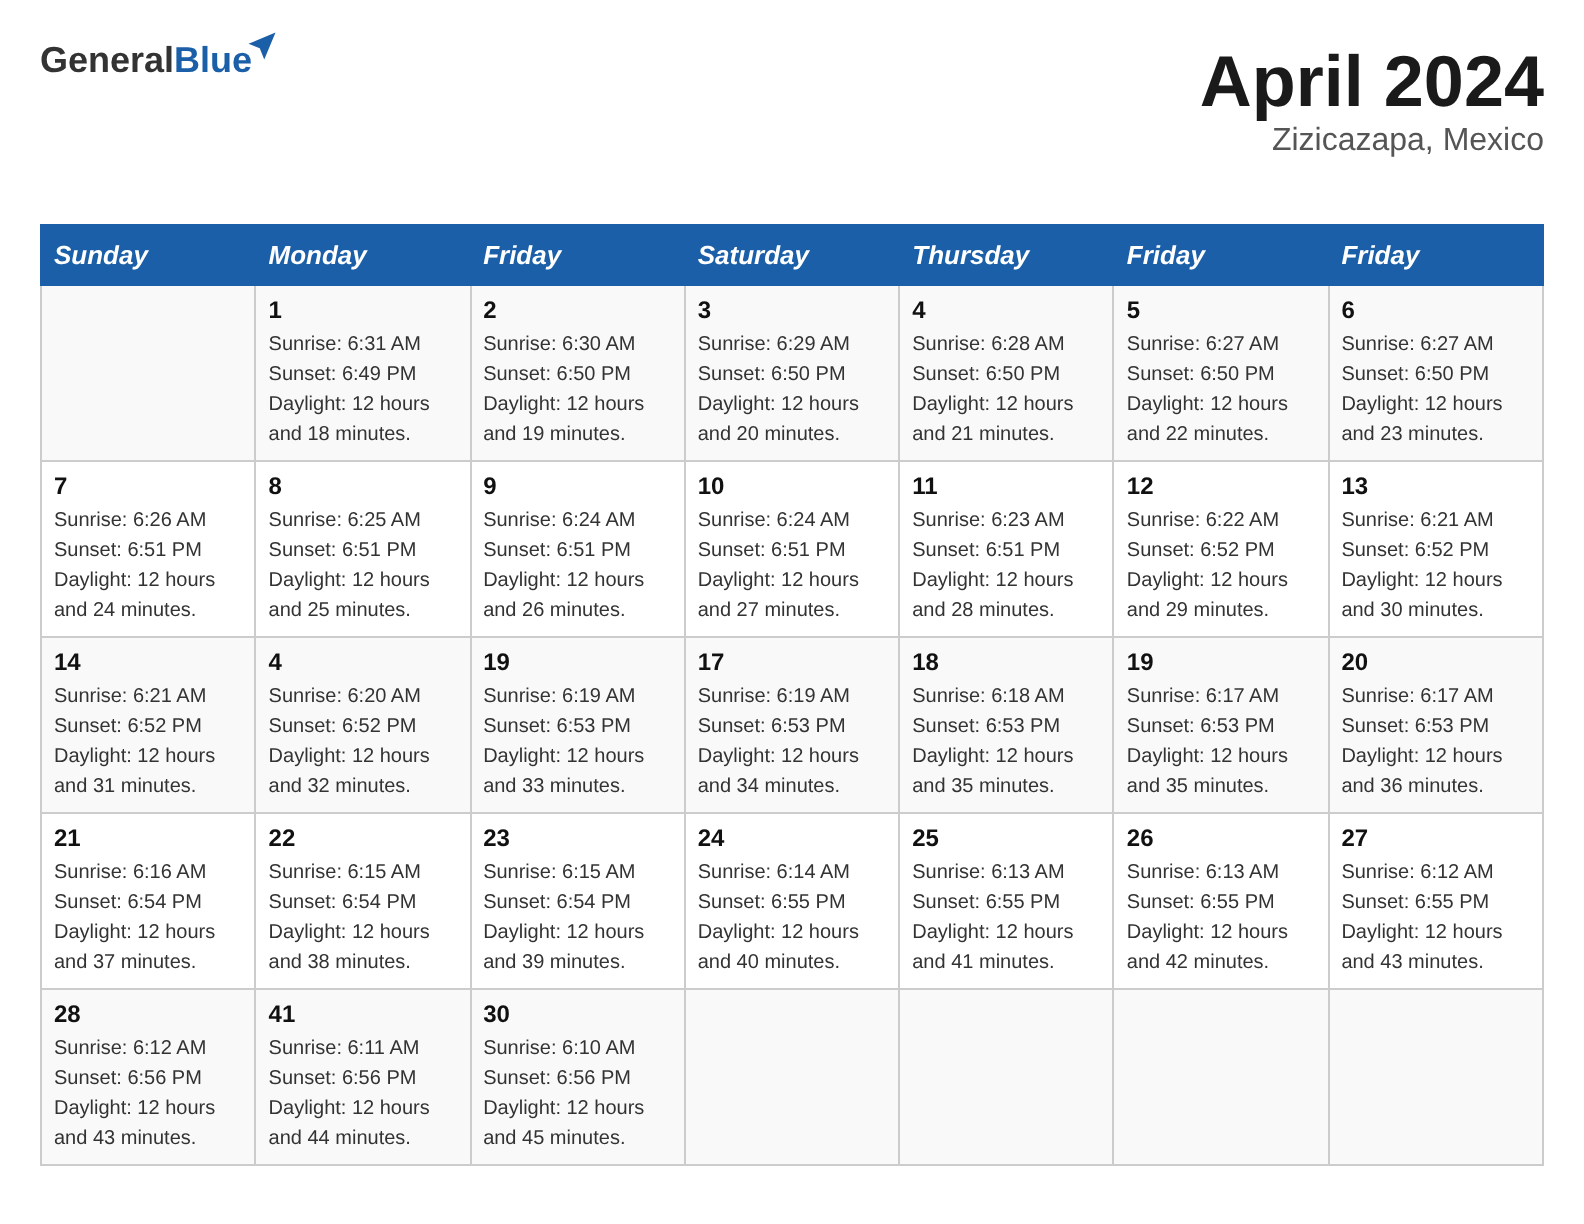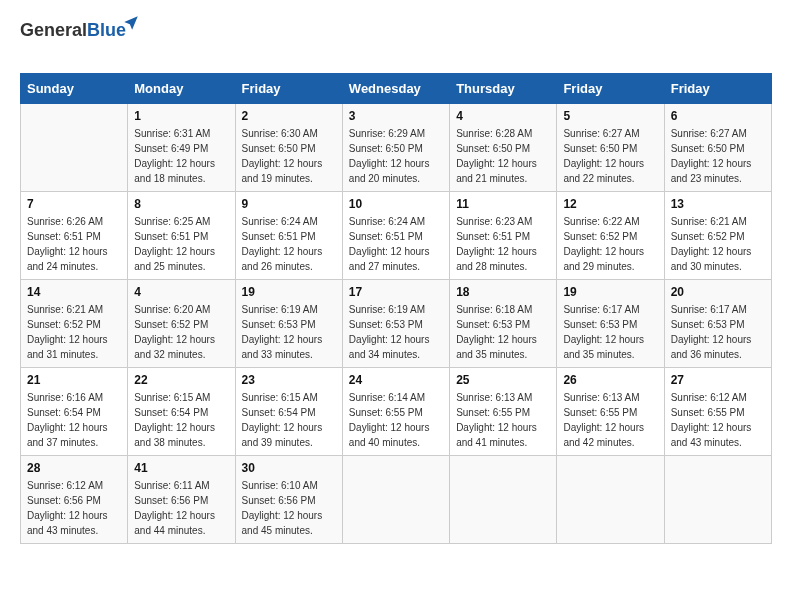--- a/index.html
+++ b/index.html
@@ -49,20 +49,21 @@
       font-size: 11px;
     }
     thead tr th {
       background-color: #1a5fa8;
       color: #fff;
       text-align: left;
       padding: 7px 6px;
       font-size: 13px;
       font-weight: 600;
       border: 1px solid #1a5fa8;
+      font-style: italic;
     }
     tbody tr td {
       border: 1px solid #ccc;
       padding: 5px 6px;
       vertical-align: top;
       width: calc(100% / 7);
       min-height: 80px;
     }
     tbody tr:nth-child(odd) td {
       background-color: #f9f9f9;
@@ -92,29 +93,33 @@
   <div class="logo">
     <div style="position:relative; display:inline-block;">
       <span class="logo-text-general">General</span><span class="logo-text-blue">Blue</span>
       <span style="position:absolute; top:-6px; right:-14px; color:#1a5fa8; font-size:14px;">
         <svg width="18" height="18" viewBox="0 0 24 24" fill="#1a5fa8">
             <path d="M21 3L3 10.5l7.5 3 3 7.5L21 3z"></path>
           </svg>
       </span>
     </div>
   </div>
+  <div class="title-block">
+    <div class="month-title">April 2024</div>
+    <div class="location">Zizicazapa, Mexico</div>
+  </div>
 </div>
 
 <table>
   <thead>
     <tr>
     <th>Sunday</th>
         <th>Monday</th>
         <th>Friday</th>
-        <th>Wednesday</th>
+        <th>Saturday</th>
         <th>Thursday</th>
         <th>Friday</th>
         <th>Friday</th>
       </tr>
   </thead>
   <tbody id="calendar-body">
   <tr>
         <td class="empty-cell"></td>
         <td>
           <div class="day-number">1</div>

